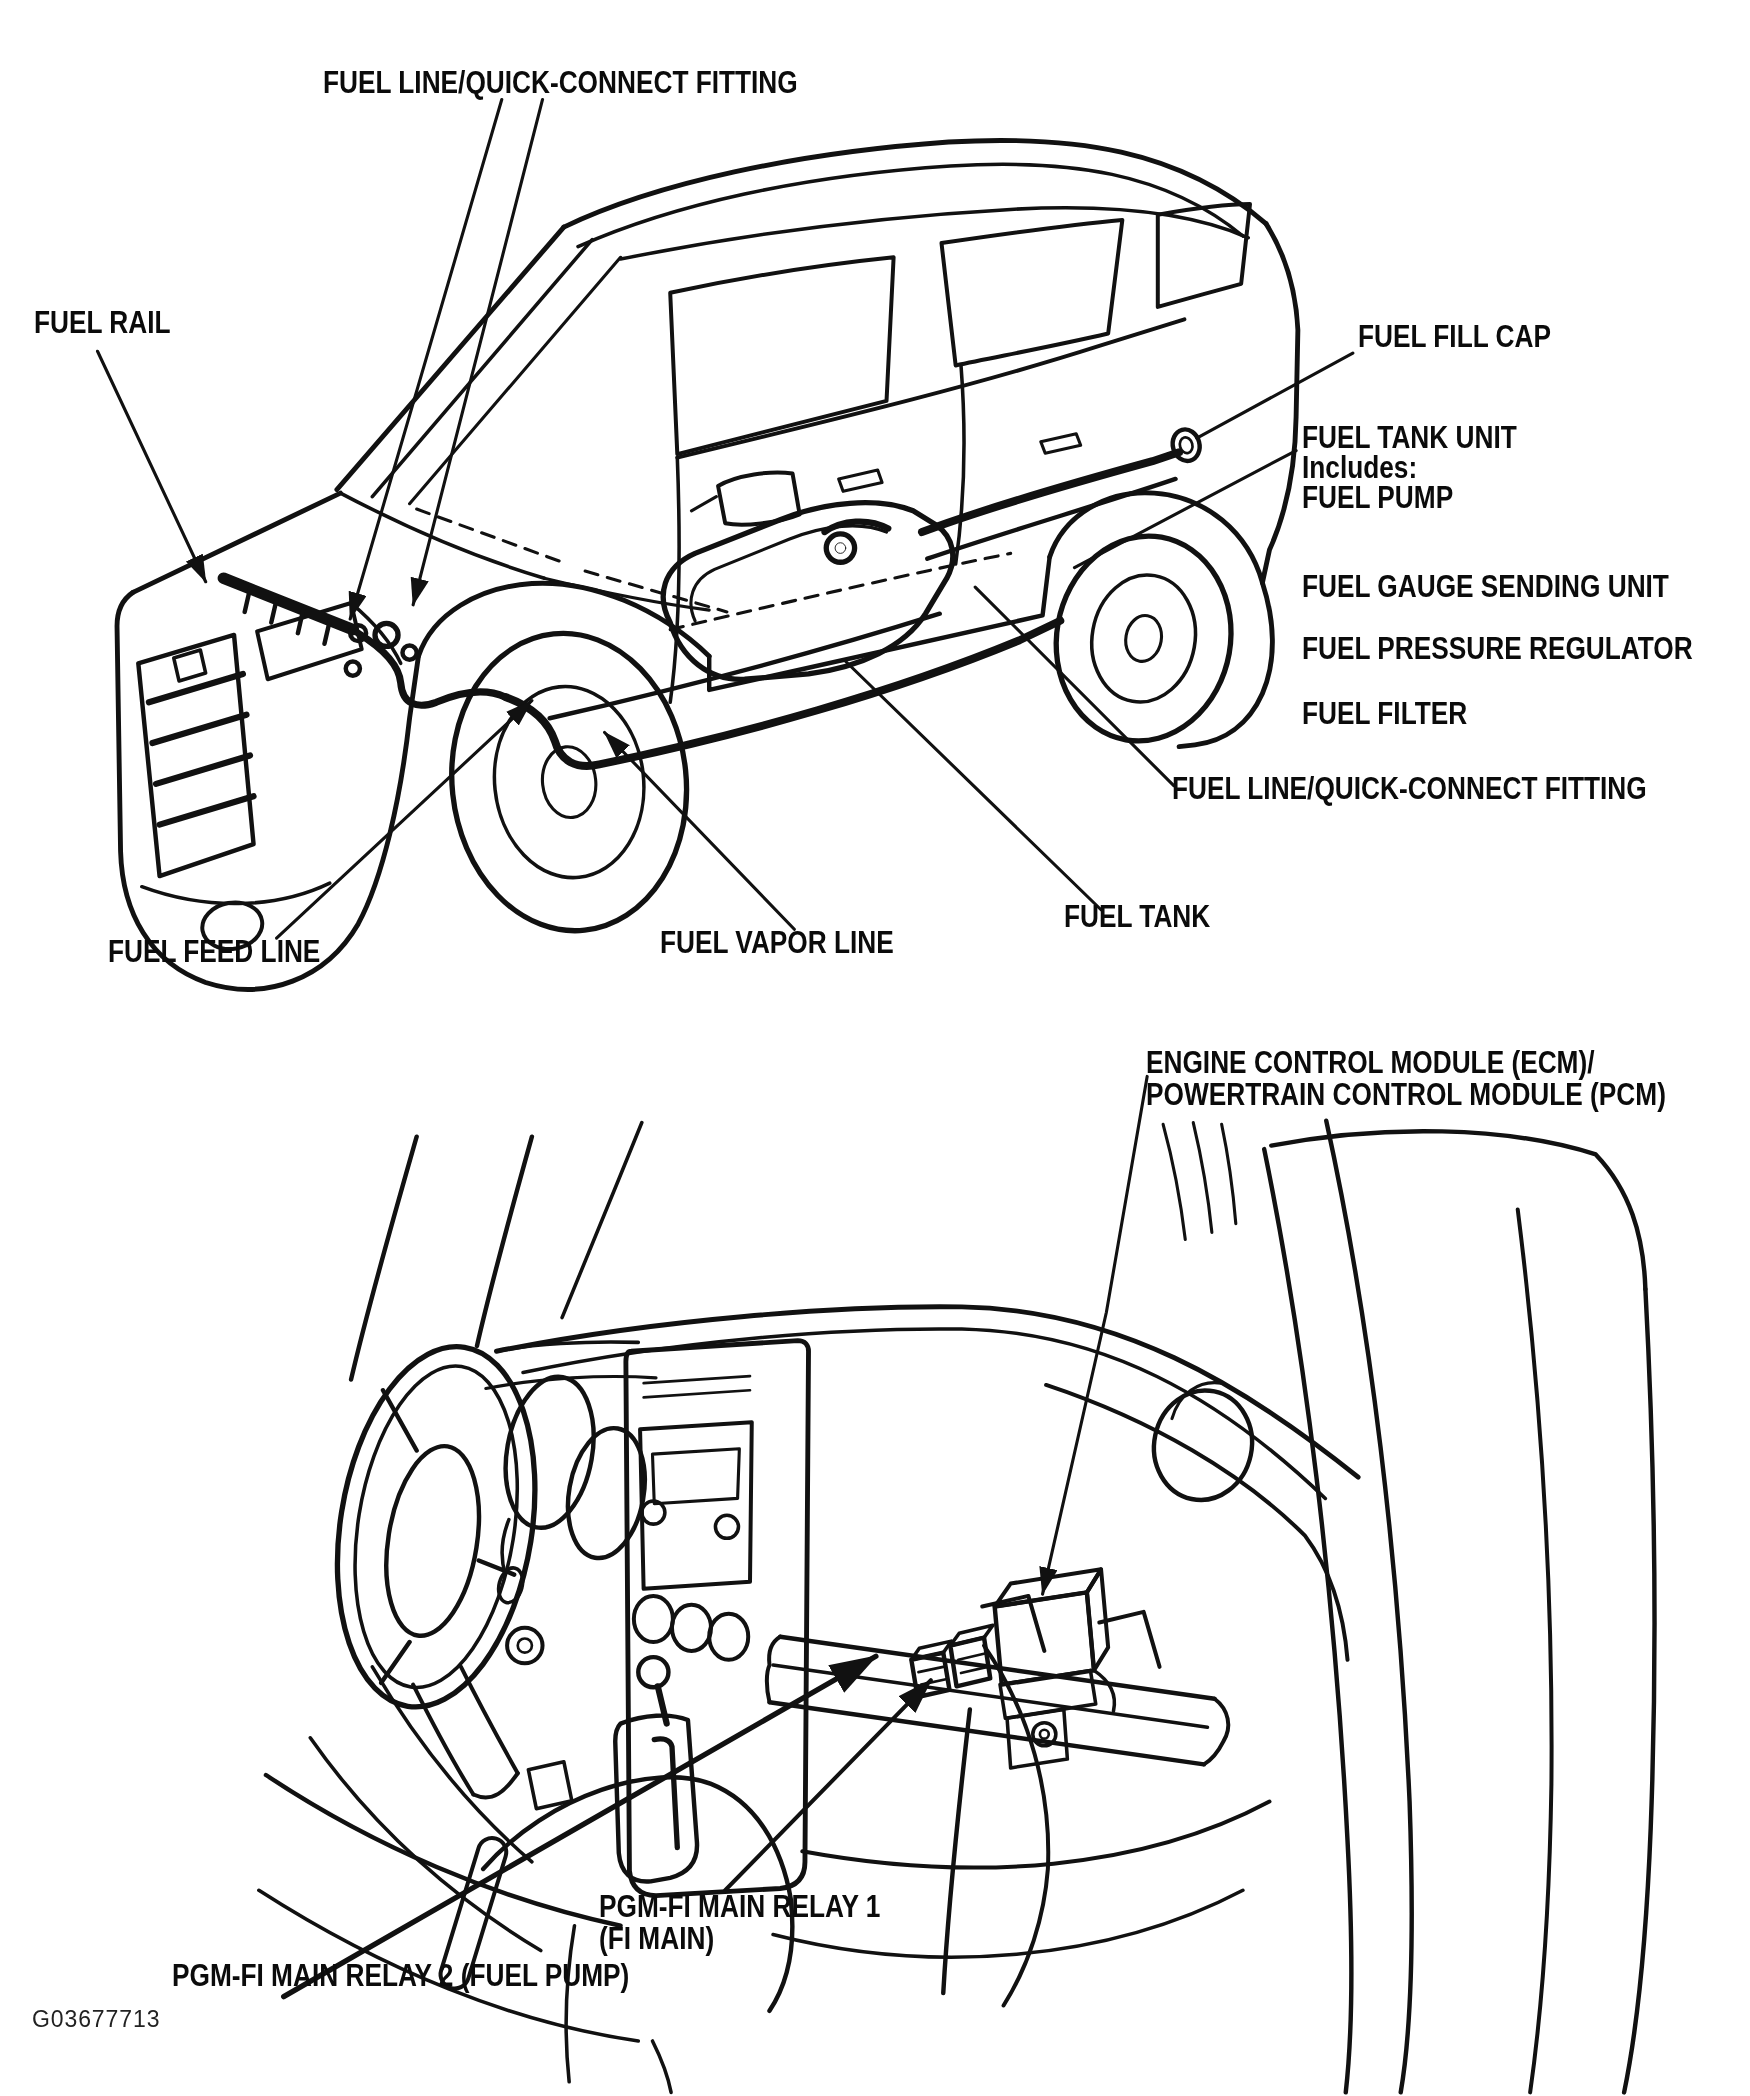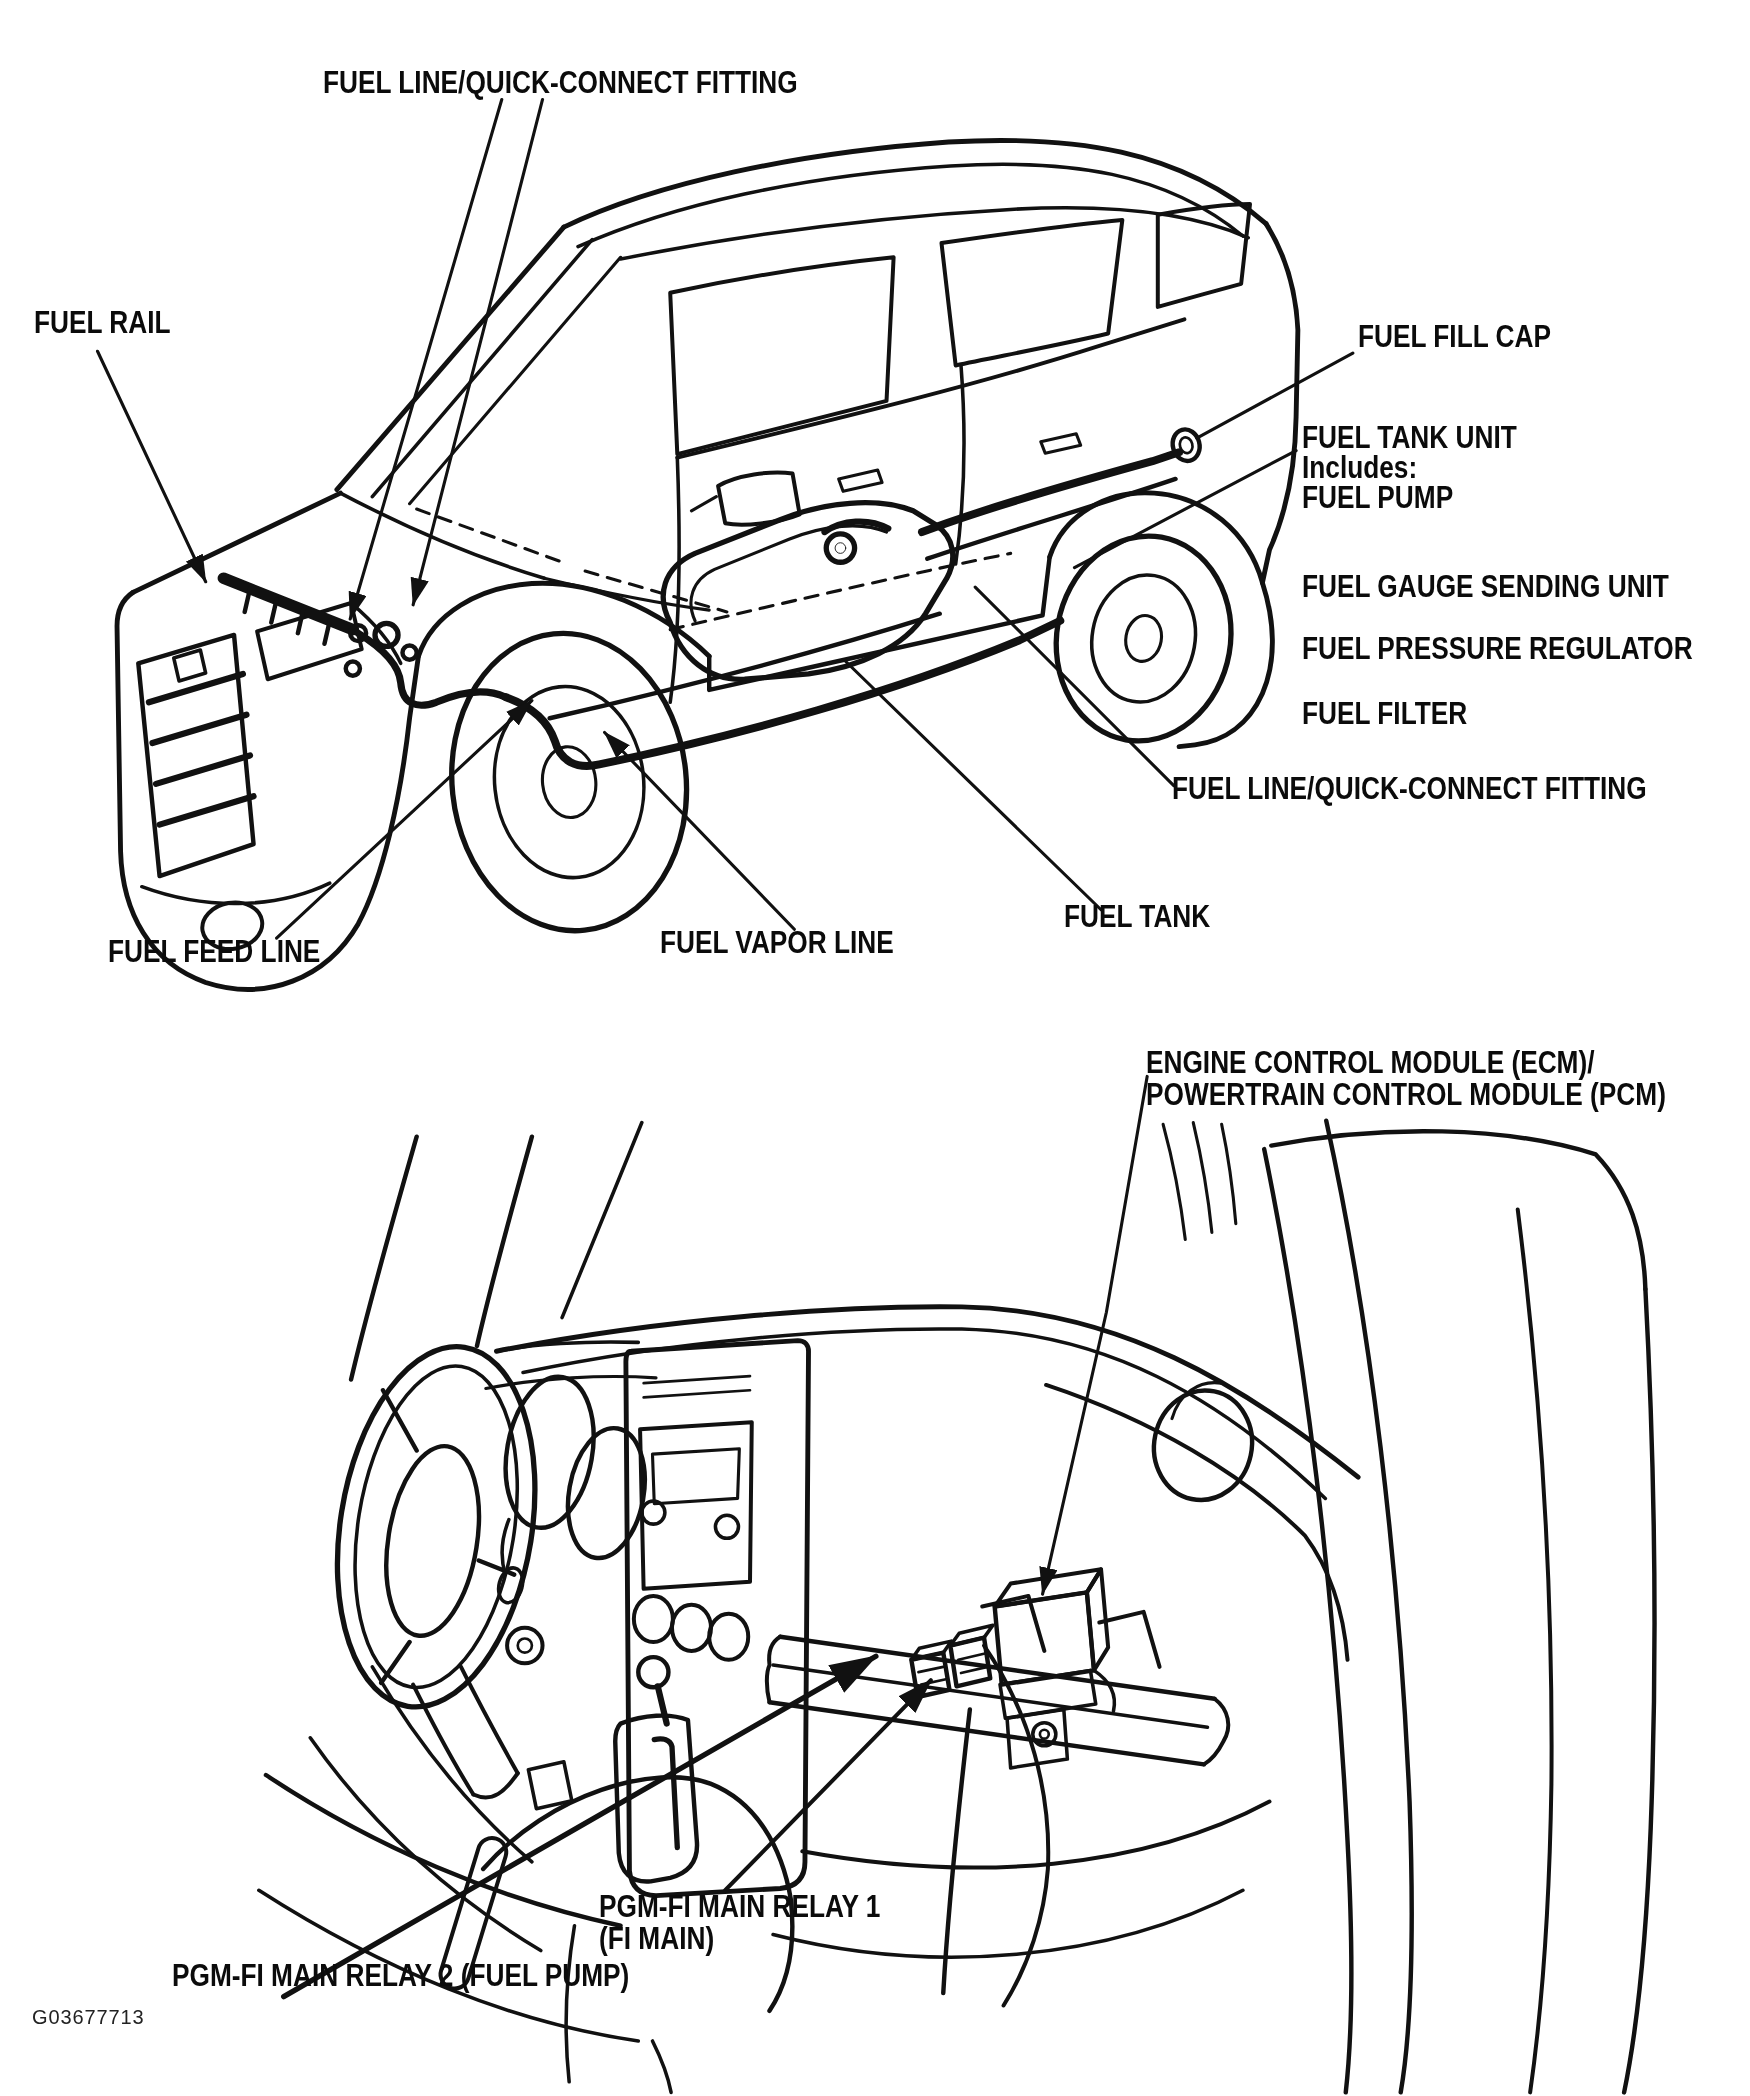--- a/index.html
+++ b/index.html
@@ -8,21 +8,21 @@
   .art{position:absolute;left:0;top:0;width:1750px;height:2097px;}
   .art path,.art ellipse,.art circle,.art rect,.art line{fill:none;stroke:#111;stroke-linecap:round;stroke-linejoin:round;}
   .s3{stroke-width:3px}.s35{stroke-width:3.5px}.s4{stroke-width:4px}.s45{stroke-width:4.5px}
   .s5{stroke-width:5px}.s55{stroke-width:5.5px}.s6{stroke-width:6px}.s7{stroke-width:7px}
   .s8{stroke-width:8px}.s9{stroke-width:9px}.s13{stroke-width:13px}
   .dash{stroke-dasharray:15 11}
   .fillink{fill:#111;stroke:none}
   .lbl{position:absolute;font-weight:bold;font-size:32px;line-height:30px;color:#0b0b0b;
        white-space:nowrap;transform:scaleX(0.82);transform-origin:0 0;}
   .lbl.lh36{line-height:32px}
-  .figid{position:absolute;font-weight:normal;font-size:20px;color:#222;letter-spacing:0.9px;}
+  .figid{position:absolute;font-weight:normal;font-size:23px;color:#222;letter-spacing:0.9px;}
 </style>
 </head>
 <body>
 
 <div class="page">
 
   <svg class="art" viewBox="0 0 1974 2365">
     <defs>
       <marker id="ah" markerWidth="12" markerHeight="9" refX="8.6" refY="3" orient="auto" markerUnits="strokeWidth">
         <path d="M0,0 L9,3 L0,6 Z" style="fill:#111;stroke:none"></path>

